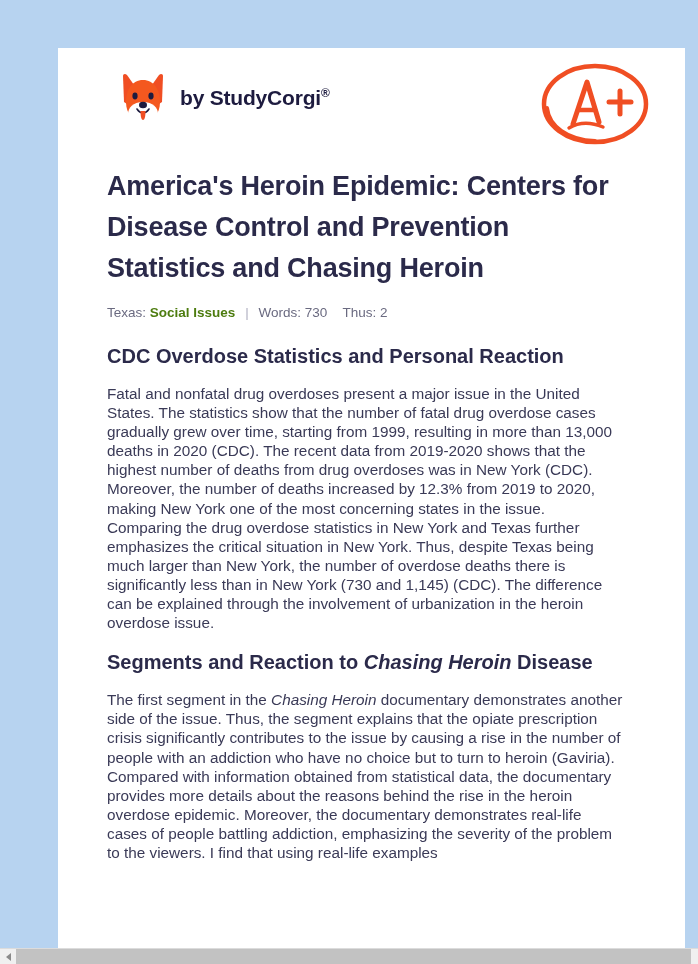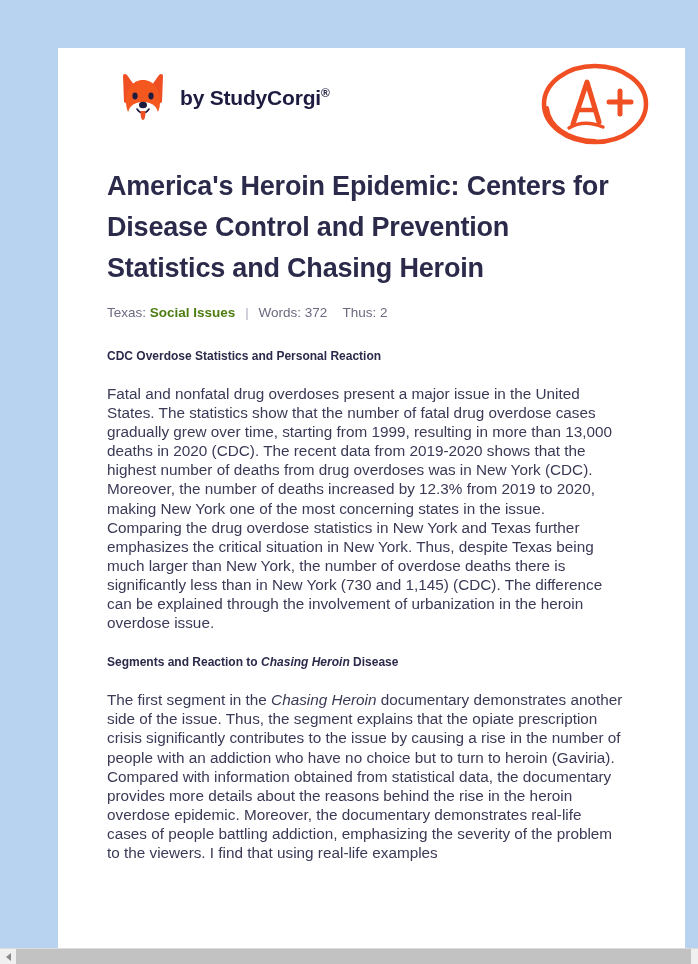--- a/index.html
+++ b/index.html
@@ -91,21 +91,21 @@
     color: #4d7c0f;
     font-weight: bold;
   }
   .meta-line .meta-sep {
     color: #b0b0c0;
     padding: 0 6px;
   }
   .meta-line .meta-gap { display: inline-block; width: 8px; }
 
   h2.section-heading {
-    font-size: 12px;
+    font-size: 20px;
     font-weight: bold;
     color: #2b2a4a;
     margin: 0 0 12px 0;
     line-height: 24px;
   }
   h2.section-heading em { font-style: italic; }
 
   p.body-par {
     font-size: 15.3px;
     line-height: 19.1px;
@@ -207,21 +207,21 @@
 
     <div class="article">
 
       <h1 class="doc-title">America's Heroin Epidemic: Centers for Disease Control and Prevention Statistics and Chasing Heroin</h1>
 
       <div class="meta-line">
         <span>Texas:</span>
         <span class="meta-strong">Social Issues</span>
         <span class="meta-sep">|</span>
         <span>Words:</span>
-        <span>372</span>
+        <span>730</span>
         <span class="meta-gap"></span>
         <span>Thus:</span>
         <span>2</span>
       </div>
 
       <div id="sections-root">
           <h2 class="section-heading"><span>CDC Overdose Statistics and Personal Reaction</span></h2>
           <p class="body-par"><span>Fatal and nonfatal drug overdoses present a major issue in the United States. The statistics show that the number of fatal drug overdose cases gradually grew over time, starting from 1999, resulting in more than 13,000 deaths in 2020 (CDC). The recent data from 2019-2020 shows that the highest number of deaths from drug overdoses was in New York (CDC). Moreover, the number of deaths increased by 12.3% from 2019 to 2020, making New York one of the most concerning states in the issue. Comparing the drug overdose statistics in New York and Texas further emphasizes the critical situation in New York. Thus, despite Texas being much larger than New York, the number of overdose deaths there is significantly less than in New York (730 and 1,145) (CDC). The difference can be explained through the involvement of urbanization in the heroin overdose issue.</span></p>
           <h2 class="section-heading"><span>Segments and Reaction to </span><em>Chasing Heroin</em><span> Disease</span></h2>
           <p class="body-par"><span>The first segment in the </span><em>Chasing Heroin</em><span> documentary demonstrates another side of the issue. Thus, the segment explains that the opiate prescription crisis significantly contributes to the issue by causing a rise in the number of people with an addiction who have no choice but to turn to heroin (Gaviria). Compared with information obtained from statistical data, the documentary provides more details about the reasons behind the rise in the heroin overdose epidemic. Moreover, the documentary demonstrates real-life cases of people battling addiction, emphasizing the severity of the problem to the viewers. I find that using real-life examples</span></p>

